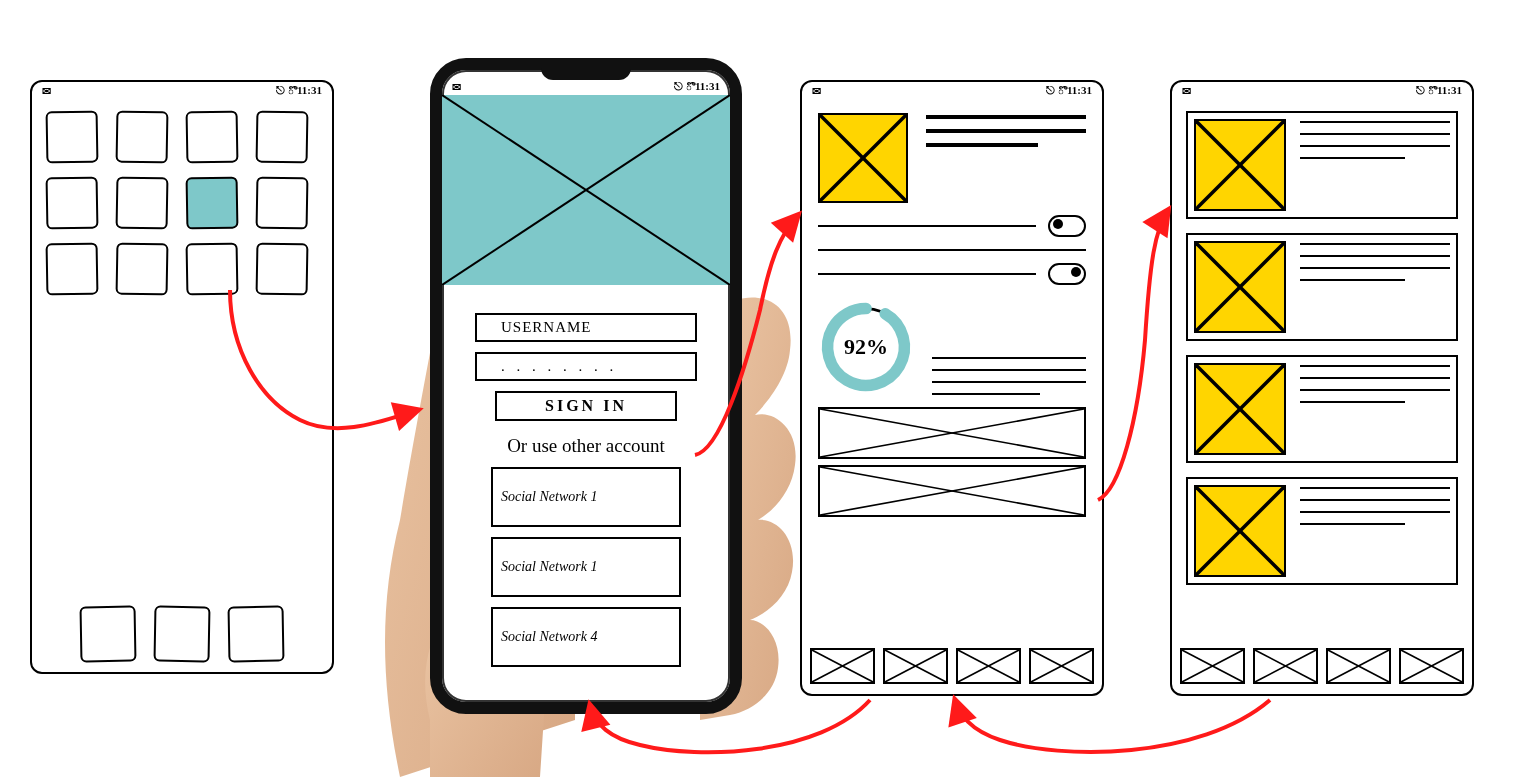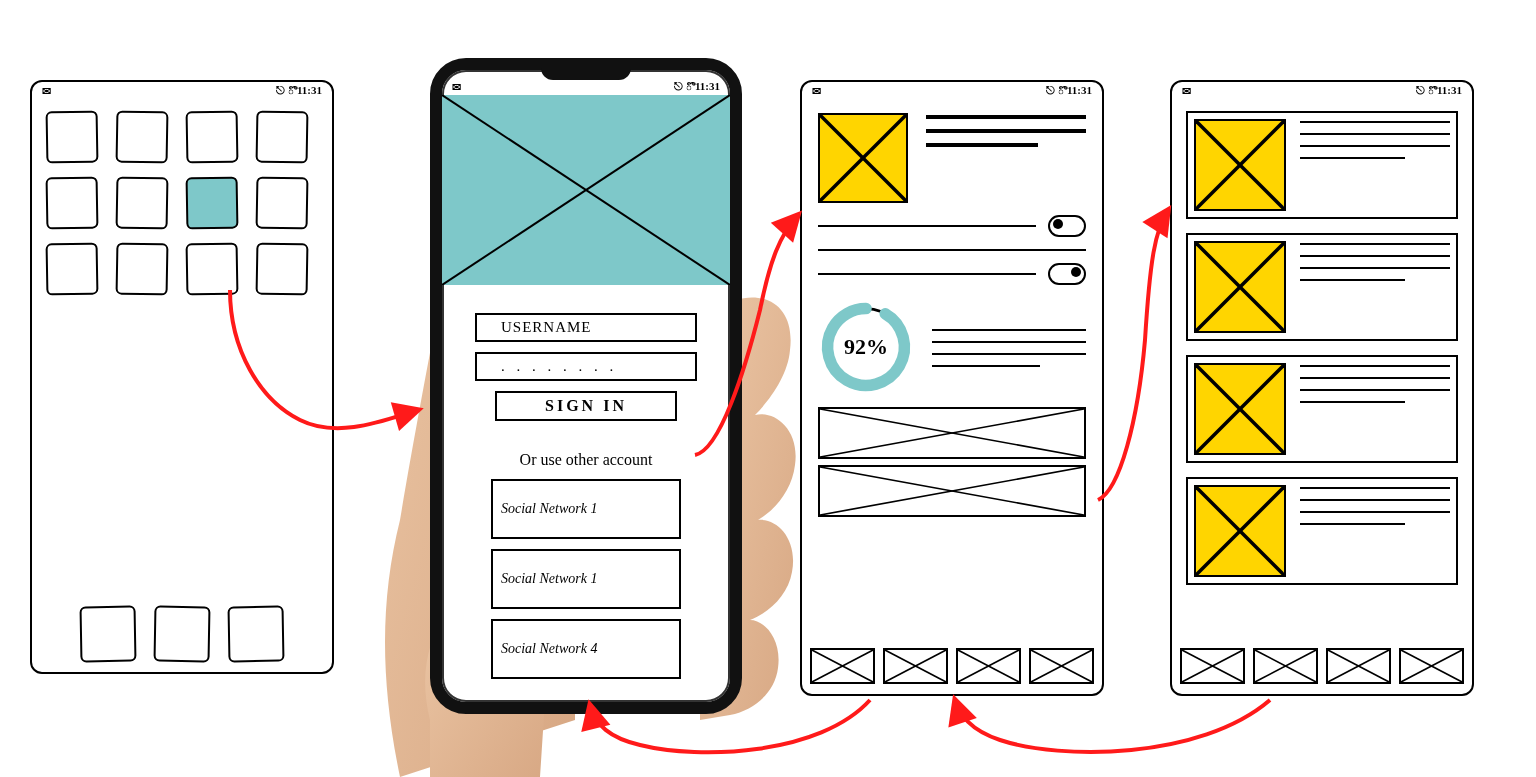--- a/index.html
+++ b/index.html
@@ -28,21 +28,21 @@
   .dock .app-icon{width:52px;height:52px}
 
   
   .phone{position:absolute;border:12px solid #111;border-radius:36px;background:#fff;box-shadow:0 0 0 2px #333 inset}
   .phone .notch{position:absolute;top:-4px;left:50%;width:90px;height:14px;background:#111;border-radius:0 0 12px 12px;transform:translateX(-50%)}
   .hero{position:relative;height:190px;background:var(--teal)}
   .hero svg{position:absolute;top:0;left:0}
   .form{display:flex;flex-direction:column;align-items:center;gap:10px;margin-top:28px}
   .field{width:170px;border:2px solid var(--ink);padding:4px 24px;font-size:15px;letter-spacing:1px;text-align:left;font-family:inherit}
   .btn{width:170px;border:2px solid var(--ink);padding:4px 4px;font-size:16px;letter-spacing:3px;text-align:center;font-weight:bold;font-family:inherit}
-  .divider-text{font-size:16px;margin-top:20px}
+  .divider-text{font-size:19px;margin-top:4px}
   .social{width:170px;border:2px solid var(--ink);padding:20px 8px;font-size:14px;font-style:italic}
 
   
   .topblock{display:flex;gap:18px;padding:14px 16px 6px 16px;align-items:flex-start}
   .thumb{width:86px;height:86px;border:2px solid var(--ink);background:var(--yellow);position:relative;flex:0 0 auto}
   .thumb::before,.thumb::after{content:"";position:absolute;top:0;left:0;right:0;bottom:0;border-top:2px solid var(--ink)}
   .thumb::before{transform:rotate(45deg) scale(1.28);transform-origin:center}
   .thumb::after{transform:rotate(-45deg) scale(1.28);transform-origin:center}
   
   .thumb{background:var(--yellow)}
@@ -54,21 +54,21 @@
   .line.short{width:70%}
   .line.bold{border-top-width:4px}
 
   .para{padding:0 16px;display:flex;flex-direction:column;gap:12px}
   .togglerow{display:flex;align-items:center;gap:12px}
   .toggle{width:34px;height:18px;border:2px solid var(--ink);border-radius:20px;position:relative;flex:0 0 auto}
   .toggle::after{content:"";position:absolute;width:10px;height:10px;background:var(--ink);border-radius:50%;top:2px}
   .toggle.off::after{left:3px}
   .toggle.on::after{right:3px}
 
-  .progress-row{display:flex;gap:18px;align-items:center;padding:14px 16px 6px 16px}
+  .progress-row{display:flex;gap:18px;align-items:flex-end;padding:14px 16px 6px 16px}
   .progress-ring{position:relative;width:96px;height:96px;flex:0 0 auto}
   .progress-label{position:absolute;inset:0;display:flex;align-items:center;justify-content:center;font-size:22px;font-weight:bold}
 
   .banner{margin:6px 16px;height:48px;border:2px solid var(--ink);position:relative}
 
   .tabbar{position:absolute;bottom:10px;left:8px;right:8px;display:flex;gap:8px}
   .tab{flex:1;height:32px;border:2px solid var(--ink);position:relative}
 
   
   .listcol{display:flex;flex-direction:column;gap:14px;padding:12px 14px 0 14px}

